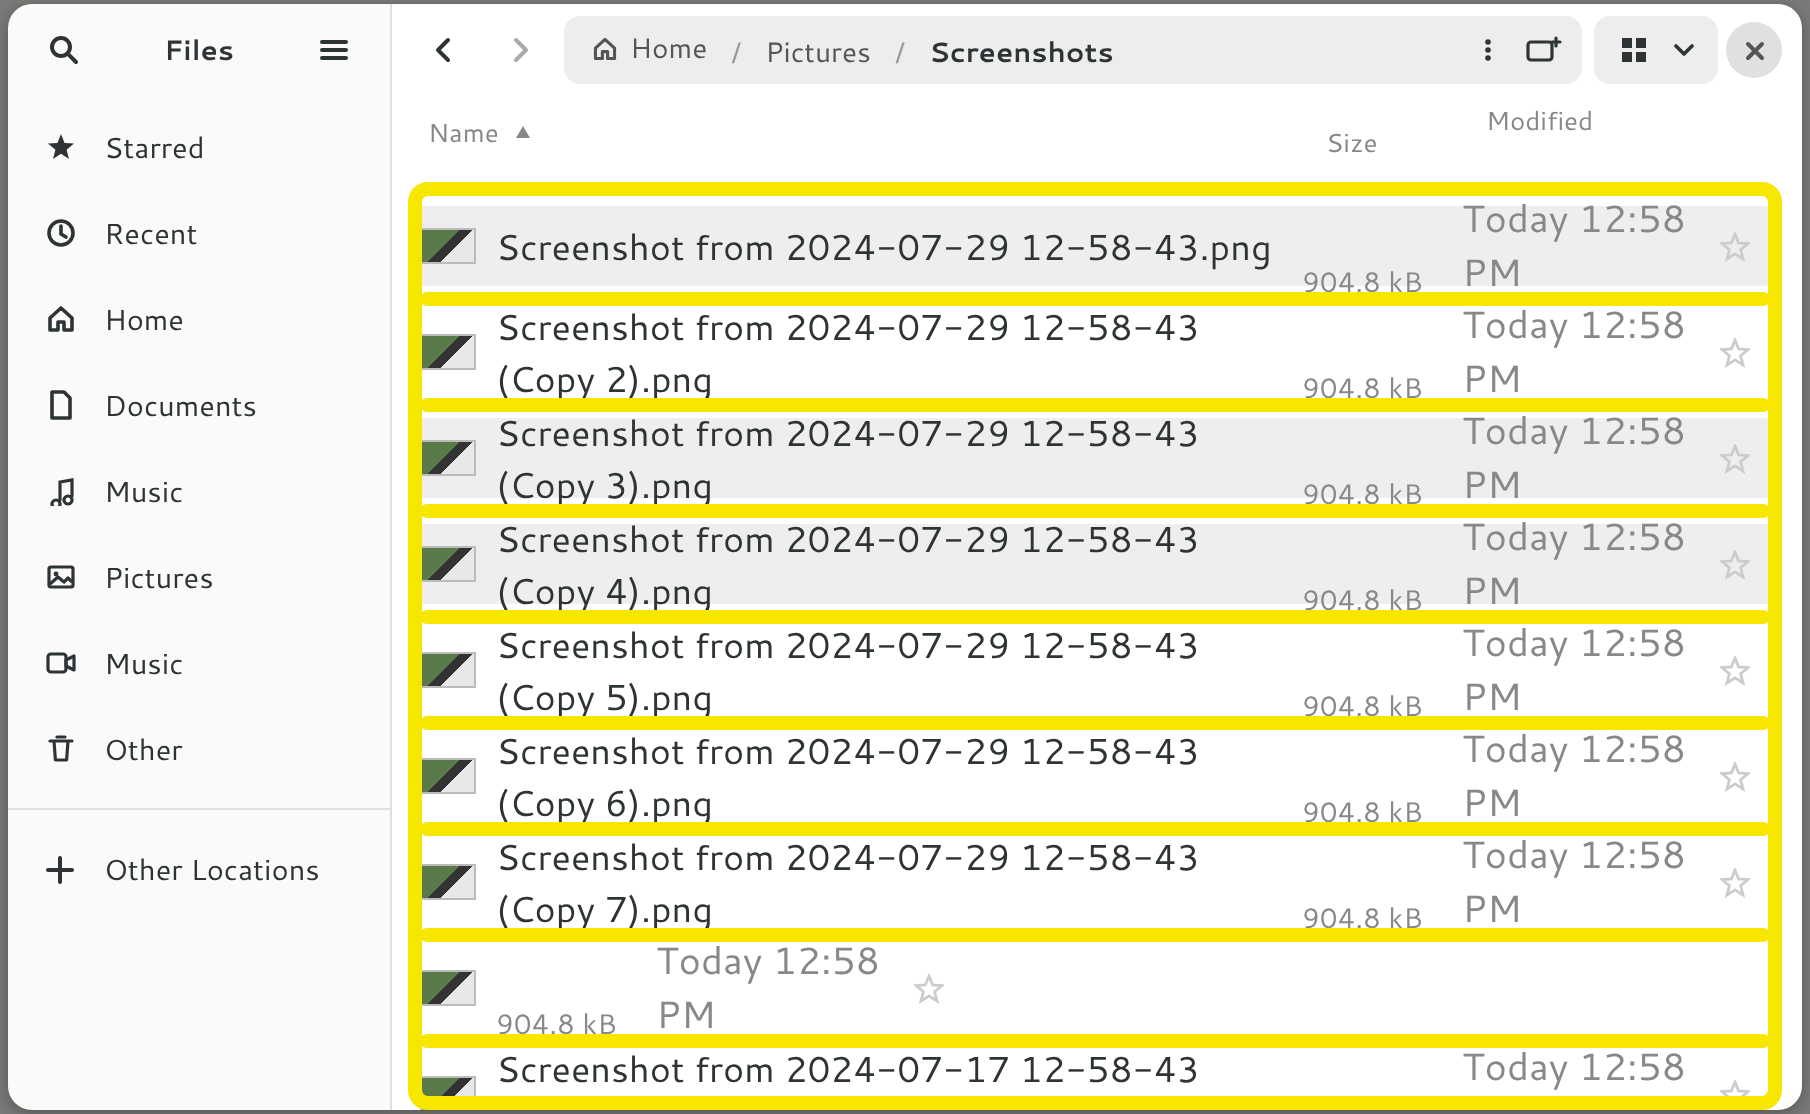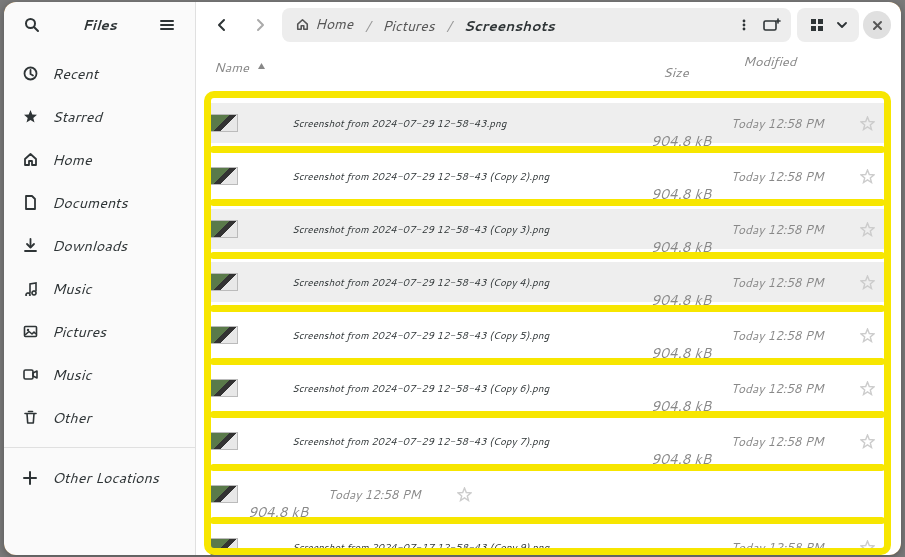--- a/index.html
+++ b/index.html
@@ -14,21 +14,20 @@
   padding: 2px 4px;
 }
 .window {
   display: flex;
   width: 100%;
   height: 100%;
   background: #a16207;
   border-radius: 12px;
   overflow: hidden;
   box-shadow: 0 2px 8px rgba(0,0,0,0.3);
-  font-style: italic;
 }
 .sidebar {
   width: 192px;
   background: #fafafa;
   border-right: 1px solid #e0e0e0;
   display: flex;
   flex-direction: column;
 }
 .sidebar-header {
   display: flex;
@@ -189,23 +188,23 @@
   background: #eeeeee;
 }
 .file-thumb {
   width: 28px;
   height: 18px;
   border: 1px solid #bbb;
   background: linear-gradient(135deg, #5a7a4a 0%, #5a7a4a 45%, #333 45%, #333 60%, #e8e8e8 60%);
   margin-right: 10px;
   flex-shrink: 0;
 }
-.file-name { flex: 1; font-size: 10px; color: #2e3436; margin-left: 44px; }
+.file-name { flex: 1; font-size: 18px; color: #2e3436; }
 .file-size { width: 80px; color: #888; font-size: 14px; margin-top: 36px; }
-.file-mod { width: 124px; color: #888; font-size: 12px; }
+.file-mod { width: 124px; color: #888; font-size: 19px; }
 .file-star { width: 24px; color: #ccc; display:flex; justify-content:center; }
 svg { display: block; }
 </style>
 </head>
 <body>
 
 <div class="window">
 
   <aside class="sidebar">
     <div class="sidebar-header">
@@ -221,59 +220,49 @@
             <line x1="2" y1="4" x2="14" y2="4" stroke="#2e3436" stroke-width="2" stroke-linecap="round"></line>
             <line x1="2" y1="8" x2="14" y2="8" stroke="#2e3436" stroke-width="2" stroke-linecap="round"></line>
             <line x1="2" y1="12" x2="14" y2="12" stroke="#2e3436" stroke-width="2" stroke-linecap="round"></line>
           </svg>
       </span>
     </div>
     <ul class="nav-list" id="nav-list">
         <li class="nav-item">
           <span class="nav-ico">
             <svg width="15" height="15" viewBox="0 0 15 15">
+              <polygon points="7.5,1 9.3,5.5 14,5.8 10.3,8.9 11.5,13.5 7.5,10.9 3.5,13.5 4.7,8.9 1,5.8 5.7,5.5" fill="#2e3436"></polygon>
+            </svg>
+          </span>
+          <span>Starred</span>
+        </li>
+        <li class="nav-item">
+          <span class="nav-ico">
+            <svg width="15" height="15" viewBox="0 0 15 15">
               <circle cx="7.5" cy="7.5" r="6" fill="none" stroke="#2e3436" stroke-width="1.8"></circle>
               <polyline points="7.5,4 7.5,8 10,9.5" fill="none" stroke="#2e3436" stroke-width="1.8" stroke-linecap="round"></polyline>
             </svg>
           </span>
           <span>Recent</span>
         </li>
         <li class="nav-item">
           <span class="nav-ico">
             <svg width="15" height="15" viewBox="0 0 15 15">
-              <polygon points="7.5,1 9.3,5.5 14,5.8 10.3,8.9 11.5,13.5 7.5,10.9 3.5,13.5 4.7,8.9 1,5.8 5.7,5.5" fill="#2e3436"></polygon>
-            </svg>
-          </span>
-          <span>Starred</span>
-        </li>
-        <li class="nav-item">
-          <span class="nav-ico">
-            <svg width="15" height="15" viewBox="0 0 15 15">
               <path d="M2 7 L7.5 2 L13 7 L13 13 L9 13 L9 9 L6 9 L6 13 L2 13 Z" fill="none" stroke="#2e3436" stroke-width="1.8" stroke-linejoin="round"></path>
             </svg>
           </span>
           <span>Home</span>
         </li>
         <li class="nav-item">
           <span class="nav-ico">
             <svg width="15" height="15" viewBox="0 0 15 15">
               <path d="M3 1 L9 1 L12 4 L12 14 L3 14 Z" fill="none" stroke="#2e3436" stroke-width="1.8" stroke-linejoin="round"></path>
             </svg>
           </span>
           <span>Documents</span>
-        </li>
-        <li class="nav-item">
-          <span class="nav-ico">
-            <svg width="15" height="15" viewBox="0 0 15 15">
-              <line x1="7.5" y1="1" x2="7.5" y2="9" stroke="#2e3436" stroke-width="1.8" stroke-linecap="round"></line>
-              <polyline points="4,6 7.5,9.5 11,6" fill="none" stroke="#2e3436" stroke-width="1.8" stroke-linecap="round" stroke-linejoin="round"></polyline>
-              <line x1="2" y1="13" x2="13" y2="13" stroke="#2e3436" stroke-width="1.8" stroke-linecap="round"></line>
-            </svg>
-          </span>
-          <span>Downloads</span>
         </li>
         <li class="nav-item">
           <span class="nav-ico">
             <svg width="15" height="15" viewBox="0 0 15 15">
               <path d="M5 12 a2 2 0 1 0 0.01 0 M11 10 a2 2 0 1 0 0.01 0 M7 12 L7 3 L13 2 L13 10" fill="none" stroke="#2e3436" stroke-width="1.6" stroke-linecap="round"></path>
             </svg>
           </span>
           <span>Music</span>
         </li>
         <li class="nav-item">

